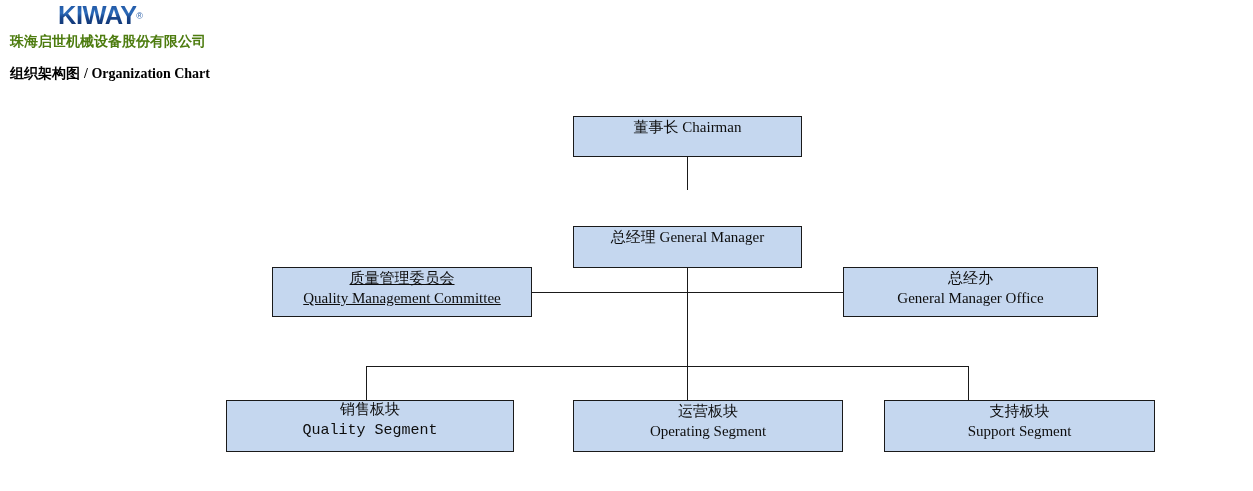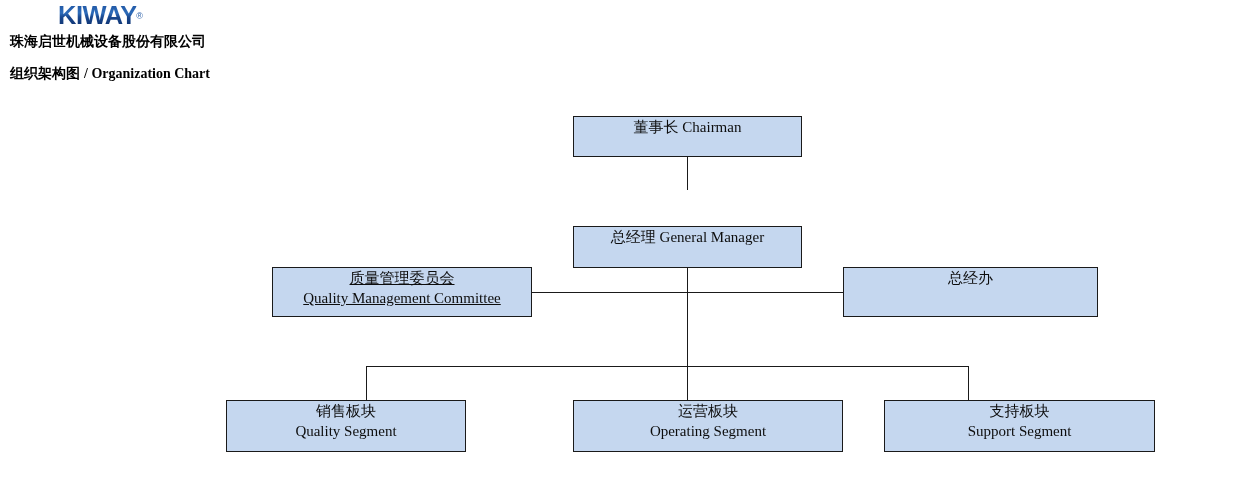--- a/index.html
+++ b/index.html
@@ -49,21 +49,21 @@
     font-size: 9px;
     color: #2a5fa8;
     line-height: 12px;
     margin-left: 1px;
     margin-top: 1px;
   }
   .title-line {
     font-family: "Liberation Sans", "DejaVu Sans", sans-serif;
     font-weight: bold;
     font-size: 14px;
-    color: #000000;
+    color: #4d7c0f;
     white-space: nowrap;
   }
   #company-name {
     position: absolute;
     left: 10px;
     top: 33px;
   }
   #chart-title {
     position: absolute;
     left: 10px;
@@ -107,21 +107,21 @@
     z-index: 3;
   }
   .node .l1 { white-space: nowrap; }
   .node .l2 { white-space: nowrap; }
 
   
   #node-chairman      { left: 573px; top: 116px; width: 229px; height: 41px; }
   #node-gm            { left: 573px; top: 190px; width: 229px; height: 42px; margin-top: 36px; }
   #node-qmc           { left: 272px; top: 267px; width: 260px; height: 50px; text-decoration: underline; }
   #node-gmo           { left: 843px; top: 267px; width: 255px; height: 50px; }
-  #node-business      { left: 226px; top: 400px; width: 240px; height: 52px; }
+  #node-business      { left: 226px; top: 400px; width: 288px; height: 52px; font-family: Liberation Mono, monospace; }
   #node-operating     { left: 573px; top: 400px; width: 270px; height: 52px; }
   #node-support       { left: 884px; top: 400px; width: 271px; height: 52px; }
 
   
   .conn {
     position: absolute;
     background: #1a1a1a;
     z-index: 1;
   }
   .v { width: 1px; }
@@ -176,20 +176,21 @@
     <span class="l1">总经理 General Manager</span>
   </div>
 
   <div class="node" id="node-qmc">
     <span class="l1">质量管理委员会</span>
     <span class="l2">Quality Management Committee</span>
   </div>
 
   <div class="node" id="node-gmo">
     <span class="l1">总经办</span>
+    <span class="l2">General Manager Office</span>
   </div>
 
   <div class="node" id="node-business">
     <span class="l1">销售板块</span>
     <span class="l2">Quality Segment</span>
   </div>
 
   <div class="node" id="node-operating">
     <span class="l1">运营板块</span>
     <span class="l2">Operating Segment</span>

